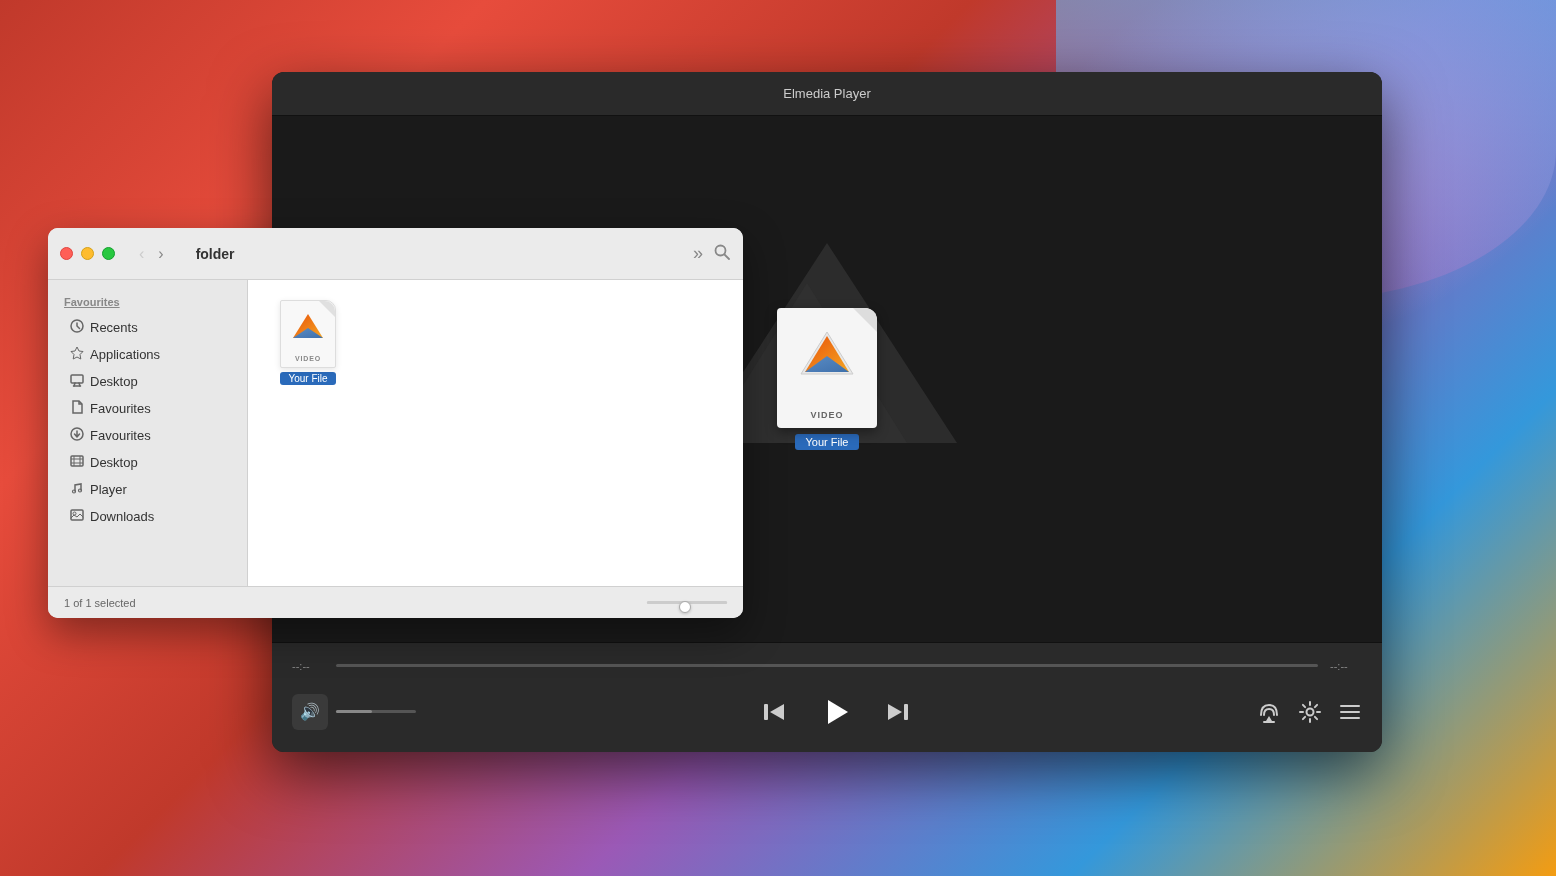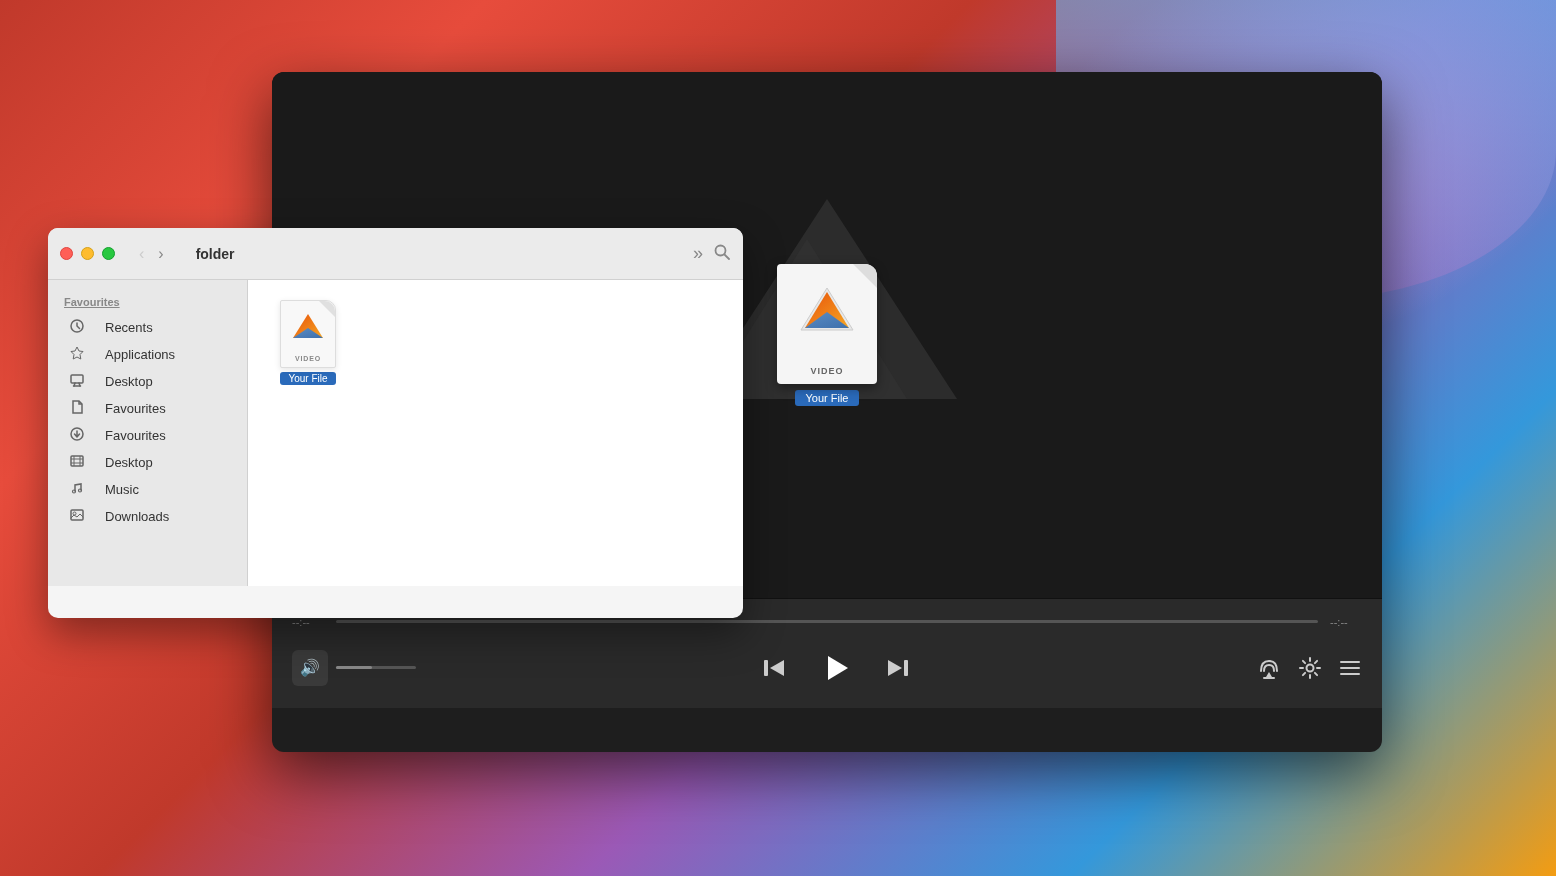--- a/index.html
+++ b/index.html
@@ -318,21 +318,21 @@
       font-weight: 700;
       color: #888;
       padding: 4px 16px 6px;
       text-transform: none;
       text-decoration: underline;
     }
 
     .sidebar-item {
       display: flex;
       align-items: center;
-      gap: 19px;
+      gap: 4px;
       padding: 5px 16px;
       font-size: 13px;
       color: #333;
       cursor: pointer;
       border-radius: 6px;
       margin: 0 4px;
     }
 
     .sidebar-item .si-icon {
       font-size: 14px;
@@ -452,20 +452,23 @@
       width: 100%; height: 100%;
     }
   </style>
 </head>
 <body>
 
 <div class="desktop-bg"></div>
 
 <div class="player-window">
 
+  <div class="player-titlebar">
+    <span class="player-title">Elmedia Player</span>
+  </div>
 
   <div class="player-content">
 
     <svg class="shadow-svg" width="300" height="260">
       <polygon points="150,20 280,220 20,220" fill="rgba(80,80,80,0.35)"></polygon>
       <polygon points="130,60 230,220 30,220" fill="rgba(60,60,60,0.25)"></polygon>
     </svg>
 
     <div class="file-icon-large" style="position:relative;z-index:2;">
       <div class="file-doc-large">
@@ -654,21 +657,21 @@
       </div>
 
       <div class="sidebar-item">
         <span class="si-icon">
           <svg width="14" height="14" viewBox="0 0 14 14">
               <path d="M5,10 L5,4 L11,3 L11,9" stroke="#666" stroke-width="1.5" fill="none" stroke-linecap="round"></path>
               <circle cx="4" cy="10.5" r="1.5" stroke="#666" stroke-width="1.2" fill="none"></circle>
               <circle cx="10" cy="9.5" r="1.5" stroke="#666" stroke-width="1.2" fill="none"></circle>
             </svg>
         </span>
-        <span>Music</span>
+        <span>Player</span>
       </div>
 
       <div class="sidebar-item">
         <span class="si-icon">
           <svg width="14" height="14" viewBox="0 0 14 14">
               <rect x="1" y="2" width="12" height="10" rx="1" stroke="#666" stroke-width="1.5" fill="none"></rect>
               <circle cx="4.5" cy="5.5" r="1.5" stroke="#666" stroke-width="1" fill="none"></circle>
               <path d="M1,10 L4,7 L7,9 L10,6 L13,9" stroke="#666" stroke-width="1" fill="none" stroke-linecap="round"></path>
             </svg>
         </span>
@@ -695,13 +698,21 @@
               <polygon points="18,17 33,27 3,27" fill="url(#sg2)" opacity="0.9"></polygon>
             </svg>
           </div>
           <span class="video-label-small">VIDEO</span>
         </div>
         <div class="file-name-badge">Your File</div>
       </div>
     </div>
   </div>
 
+  <div class="finder-statusbar">
+    <span class="status-text">1 of 1 selected</span>
+    <div class="size-slider">
+      <div style="width:100%;height:3px;background:#ccc;border-radius:2px;position:relative;">
+        <div class="size-slider-thumb"></div>
+      </div>
+    </div>
+  </div>
 </div>
 
 </body></html>

